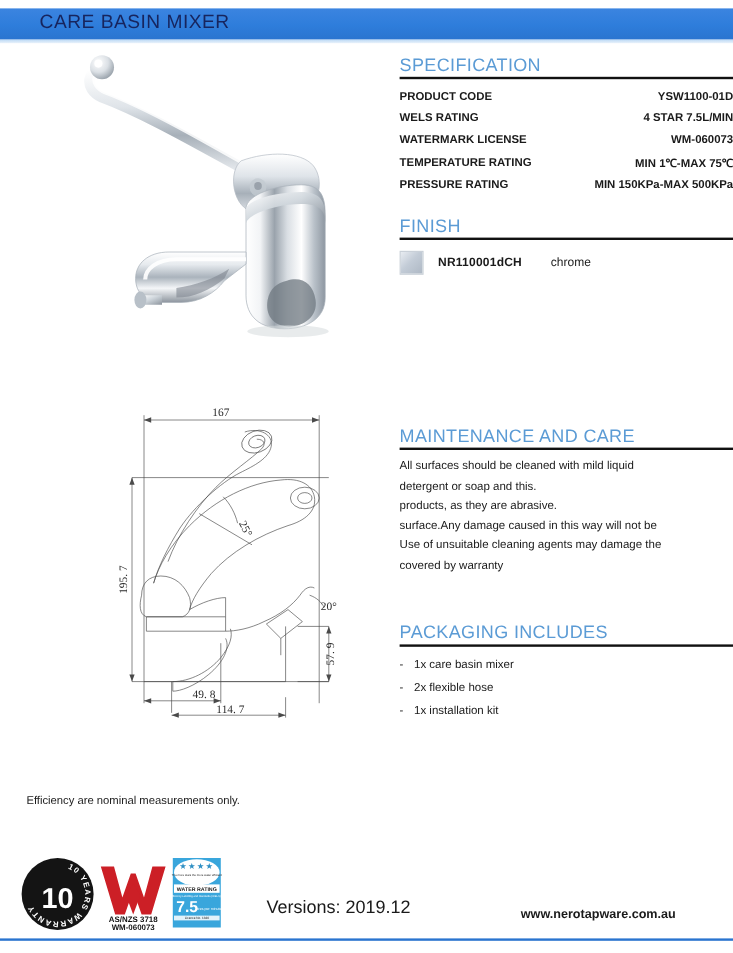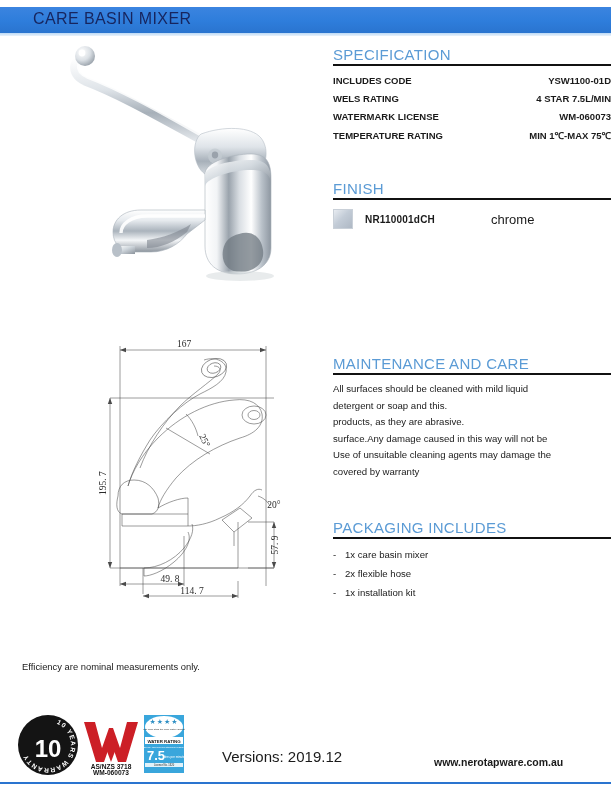--- a/index.html
+++ b/index.html
@@ -53,21 +53,21 @@
 
   .finish-row{ display:flex; align-items:center; margin-top:9px; }
   .swatch{
     width:20px; height:20px;
     background:linear-gradient(135deg,#e8ecf1 0%, #c3ccd7 45%, #aeb8c4 100%);
     border:1px solid #c9d0d8;
   }
   .finish-code{
     font-size:10px; font-weight:bold; margin-left:12px; letter-spacing:.2px;
   }
-  .finish-name{ font-size:13px; margin-left:56px; }
+  .finish-name{ font-size:10px; margin-left:24px; }
 
   .care-p{
     font-size:9.6px; line-height:16.6px; color:#1a1a1a; margin:0;
   }
   .pack-list{ margin:6px 0 13px 0; padding:0; list-style:none; }
   .pack-list li{
     font-size:9.6px; line-height:19px; color:#1a1a1a;
     padding-left:12px; position:relative;
   }
   .pack-list li:before{
@@ -179,34 +179,38 @@
 </div>
 
 <div class="rcol">
 
   <div style="position:absolute; left:0; top:46px; width:278px;">
     <div class="sec-head">SPECIFICATION</div>
     <div class="sec-rule"></div>
     <table class="spec-table">
       <tbody>
           <tr>
-        <td>INCLUDES CODE</td>
+        <td>PRODUCT CODE</td>
         <td class="val">YSW1100-01D</td>
       </tr>
       <tr>
         <td>WELS RATING</td>
         <td class="val">4 STAR 7.5L/MIN</td>
       </tr>
       <tr>
         <td>WATERMARK LICENSE</td>
         <td class="val">WM-060073</td>
       </tr>
       <tr>
         <td>TEMPERATURE RATING</td>
         <td class="val">MIN 1℃-MAX 75℃</td>
+      </tr>
+      <tr>
+        <td>PRESSURE RATING</td>
+        <td class="val">MIN 150KPa-MAX 500KPa</td>
       </tr>
     </tbody>
       </table>
   </div>
 
   <div style="position:absolute; left:0; top:180px; width:278px;">
     <div class="sec-head">FINISH</div>
     <div class="sec-rule"></div>
     <div class="finish-row">
       <span class="swatch"></span>

